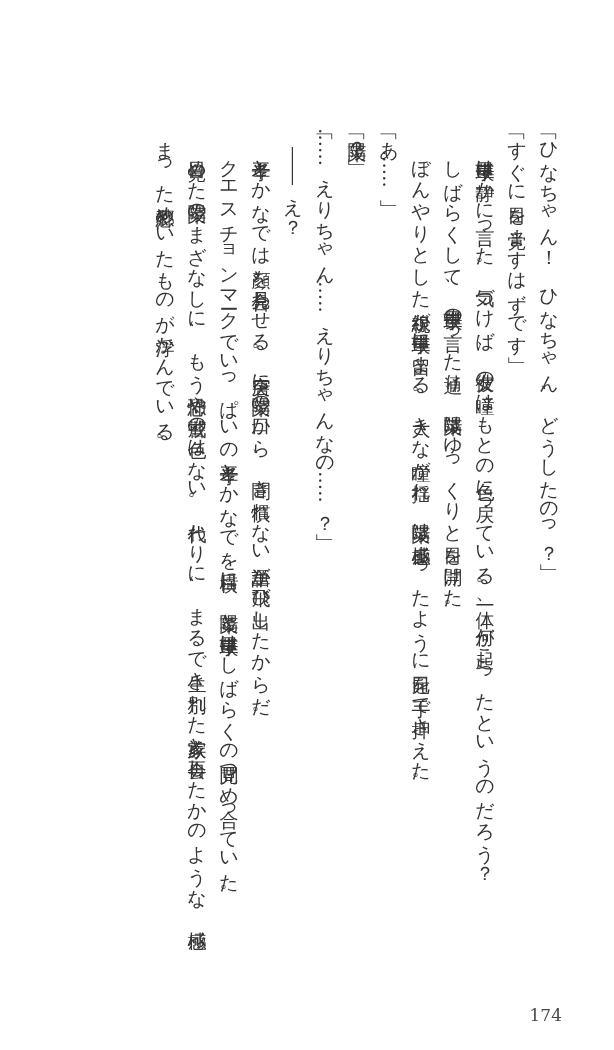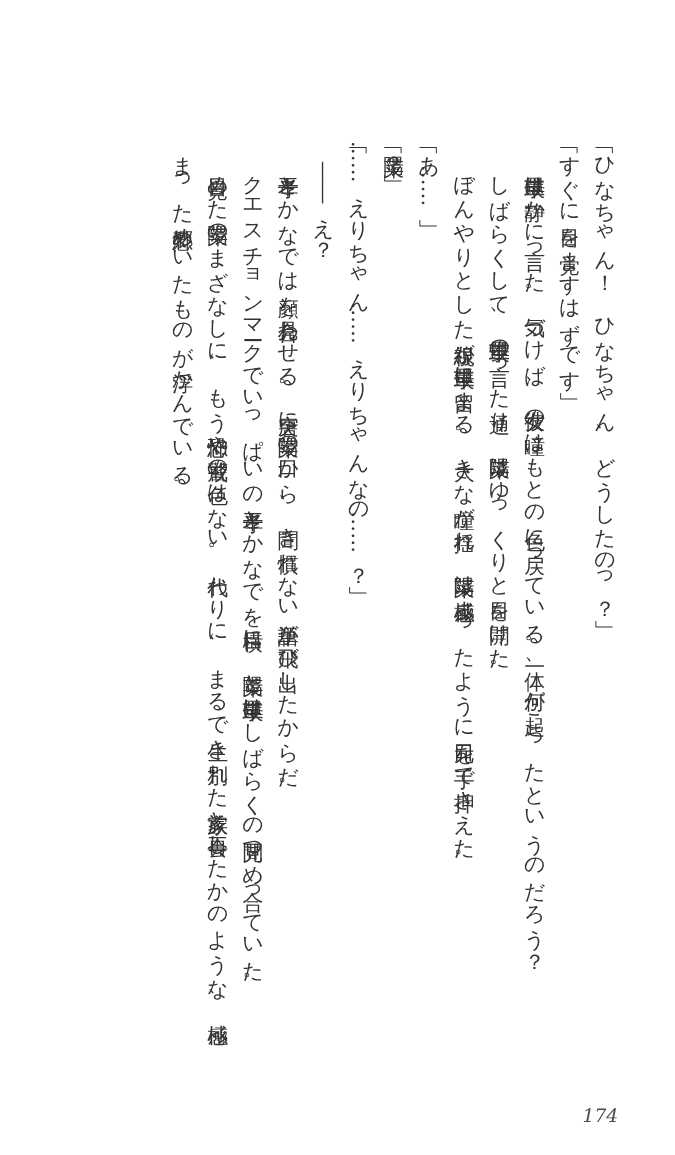--- a/index.html
+++ b/index.html
@@ -34,21 +34,20 @@
     padding: 0;
   }
   .page-text p.line.indent {
     text-indent: 1em;
   }
   .page-number {
     position: absolute;
     top: 1005px;
     right: 52px;
     font-size: 17px;
-    font-style: italic;
     color: #4a4a4a;
     font-family: "DejaVu Serif", "Liberation Serif", serif;
   }
 </style>
 </head>
 <body>
 
 <div class="book-page">
   <div class="page-text">
       <p class="line">「ひなちゃん！　ひなちゃん、どうしたのっ？」</p>

